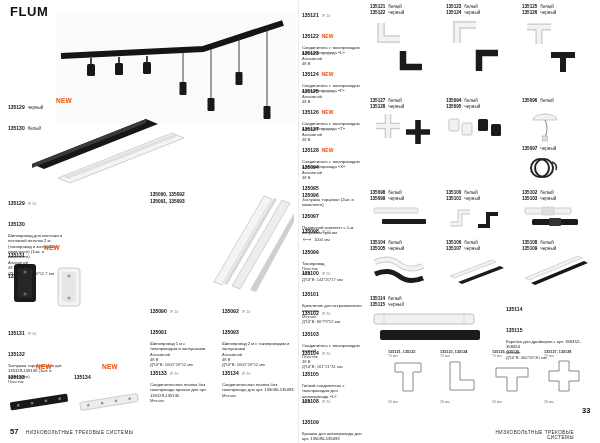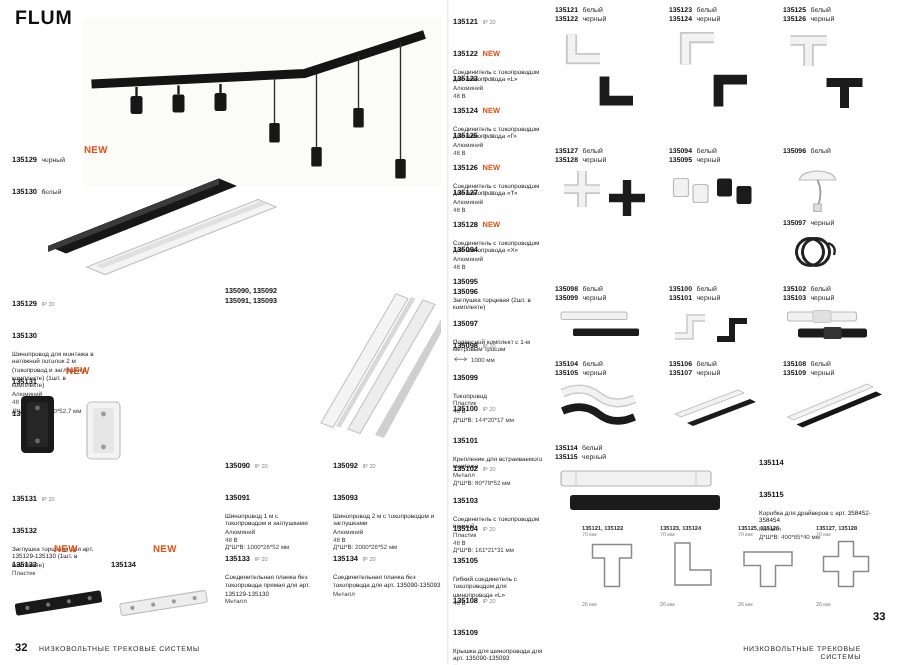--- a/index.html
+++ b/index.html
@@ -444,18 +444,18 @@
 
   <div class="abs" style="left:544px;top:350px;width:48px">
     <div class="dlabel">135127, 135128</div>
     <div class="ddim">70 мм</div>
     <svg width="40" height="38" viewBox="0 0 40 38">
       <path d="M15 3 h10 v10 h10 v10 h-10 v10 h-10 v-10 h-10 v-10 h10 z" fill="none" stroke="#8a8a8a" stroke-width="1"></path>
     </svg>
     <div class="ddim">26 мм</div>
   </div>
 
-  <div class="abs pnum" style="left:10px;top:427px">32</div>
+  <div class="abs pnum" style="left:10px;top:427px">57</div>
   <div class="abs foot" style="left:26px;top:430px">НИЗКОВОЛЬТНЫЕ ТРЕКОВЫЕ СИСТЕМЫ</div>
   <div class="abs foot" style="left:470px;top:430px;width:104px;text-align:right">НИЗКОВОЛЬТНЫЕ ТРЕКОВЫЕ СИСТЕМЫ</div>
   <div class="abs pnum" style="left:582px;top:406px">33</div>
 
 </div>
 
 </body></html>

